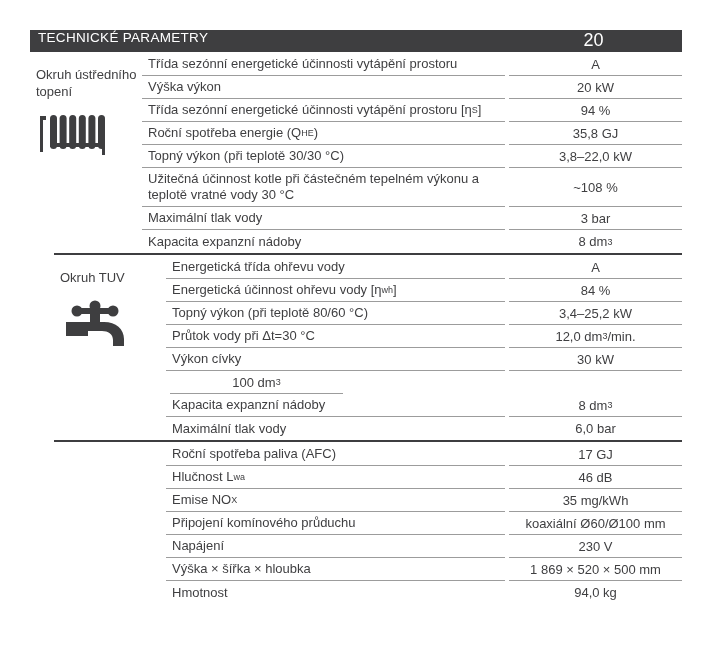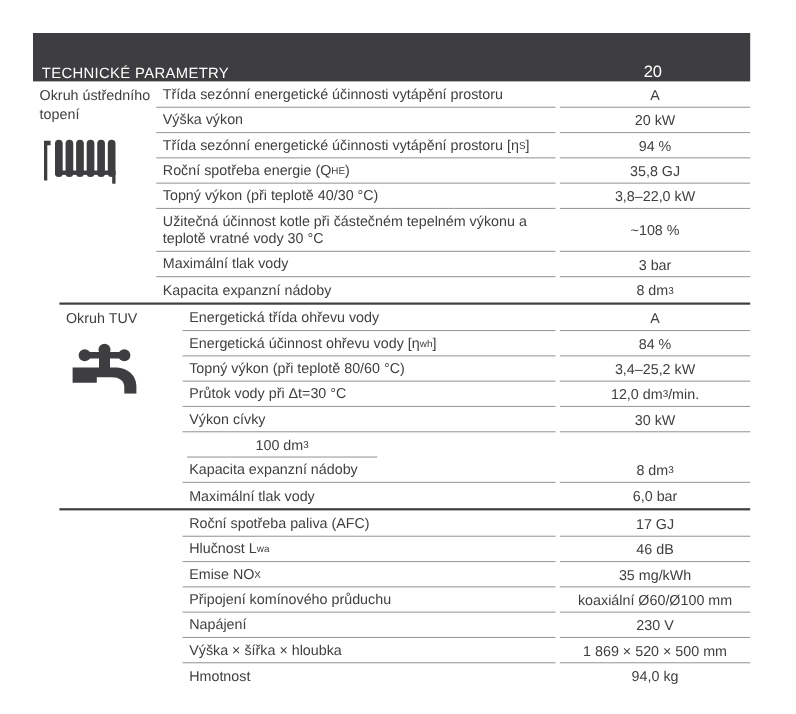--- a/index.html
+++ b/index.html
@@ -16,47 +16,47 @@
     overflow: hidden;
   }
   .table-wrap {
     position: absolute;
     left: 30px;
     top: 30px;
     width: 652px;
   }
   .header-bar {
     display: flex;
-    align-items: flex-end;
-    height: 44px;
+    align-items: flex-start;
+    height: 22px;
     background: #3e3e40;
     color: #ffffff;
   }
   .header-title {
     flex: 1;
     padding-left: 8px;
     font-size: 13.5px;
     letter-spacing: 0.3px;
   }
   .header-model {
     width: 177px;
     text-align: center;
-    font-size: 15px;
+    font-size: 18px;
   }
   .section {
     display: flex;
   }
   .section + .section {
     border-top: 2px solid #3e3e40;
     margin-left: 24px;
   }
   .side {
     width: 112px;
     box-sizing: border-box;
-    padding: 5px 4px 0 6px;
+    padding: 15px 4px 0 6px;
     font-size: 13px;
     line-height: 16.5px;
   }
   .side svg {
     display: block;
     margin-top: 13px;
     fill: #3e3e40;
   }
   .rows {
     flex: 1;
@@ -136,21 +136,21 @@
           </div>
           <div class="row">
             <div class="cell label-cell">Třída sezónní energetické účinnosti vytápění prostoru [η<sub>S</sub>]</div>
             <div class="cell value-cell">94 %</div>
           </div>
           <div class="row">
             <div class="cell label-cell">Roční spotřeba energie (Q<sub>HE</sub>)</div>
             <div class="cell value-cell">35,8 GJ</div>
           </div>
           <div class="row">
-            <div class="cell label-cell">Topný výkon (při teplotě 40/30 °C)</div>
+            <div class="cell label-cell">Topný výkon (při teplotě 30/30 °C)</div>
             <div class="cell value-cell">3,8–22,0 kW</div>
           </div>
           <div class="row tall">
             <div class="cell label-cell">Užitečná účinnost kotle při částečném tepelném výkonu a teplotě vratné vody 30 °C</div>
             <div class="cell value-cell">~108 %</div>
           </div>
           <div class="row">
             <div class="cell label-cell">Maximální tlak vody</div>
             <div class="cell value-cell">3 bar</div>
           </div>

